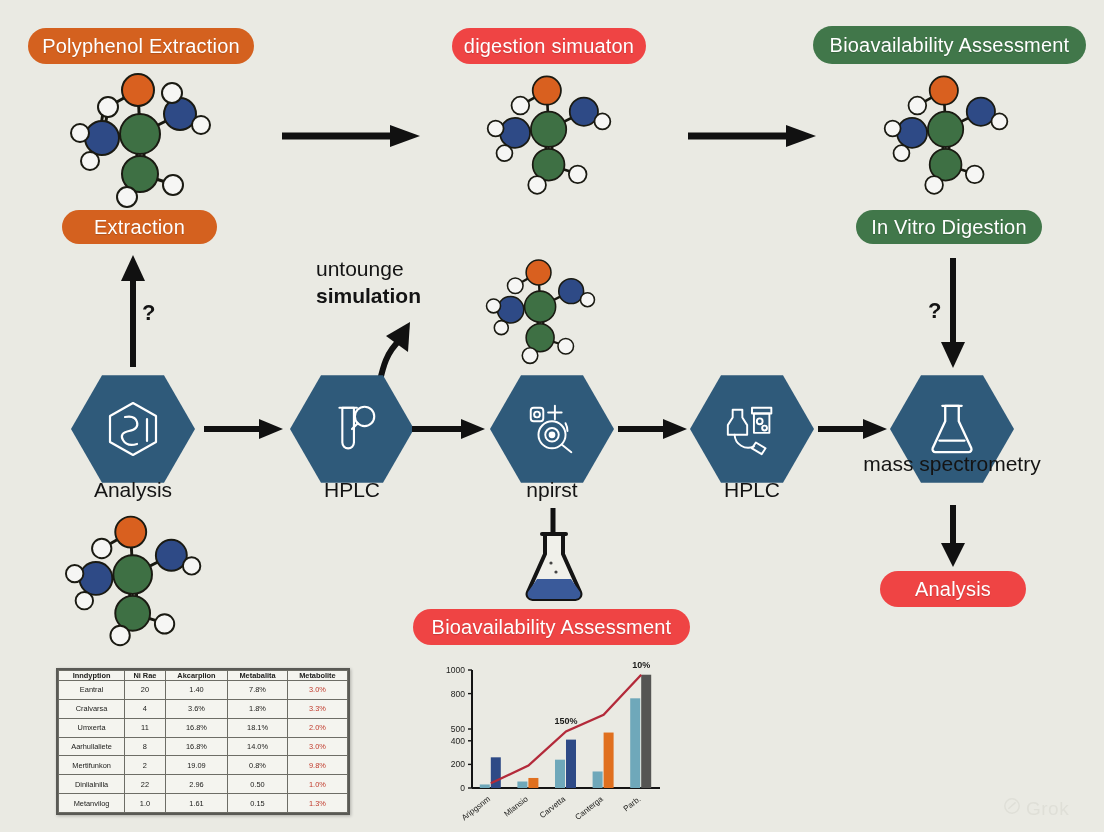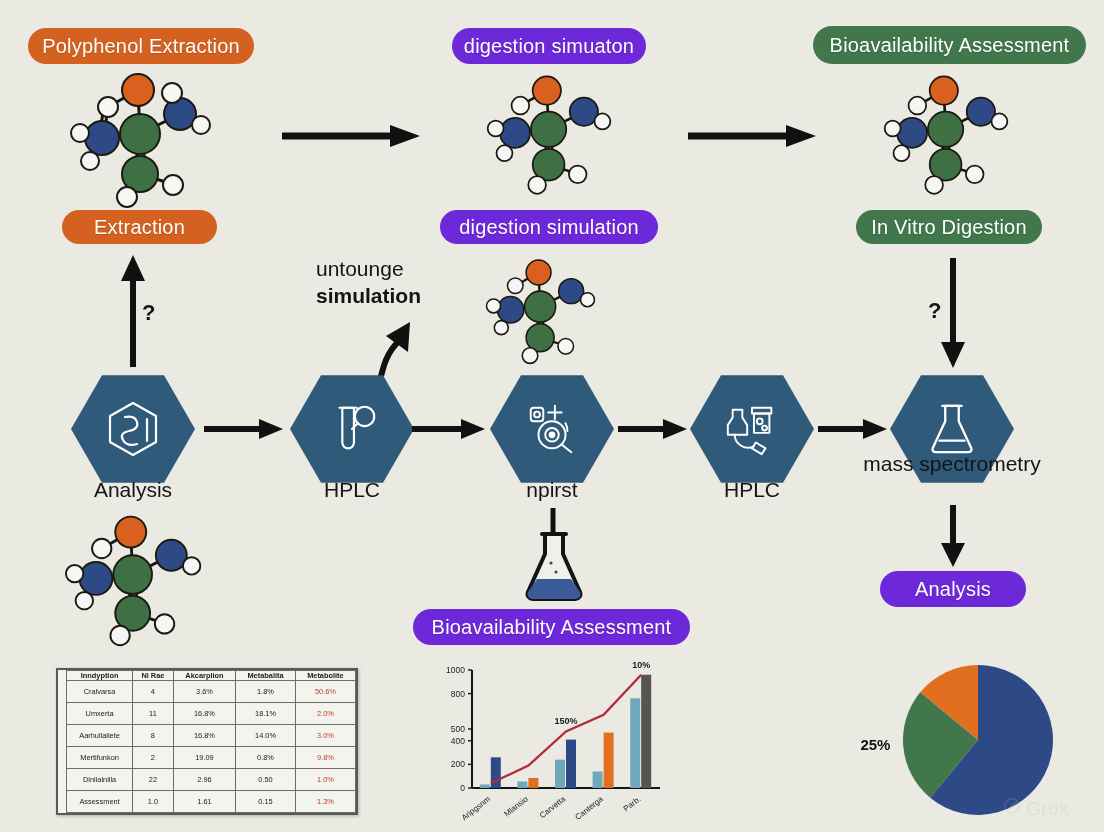--- a/index.html
+++ b/index.html
@@ -28,21 +28,21 @@
     border-radius: 999px;
     color: #ffffff;
     font-size: 20px;
     letter-spacing: 0.2px;
     white-space: nowrap;
     padding: 16px 16px;
     box-sizing: border-box;
     text-shadow: 0 1px 1px rgba(0,0,0,0.18);
   }
   .pill.orange { background: #d4611f; }
-  .pill.blue   { background: #6d28d9; }
+  .pill.blue   { background: #ef4444; }
   .pill.green  { background: #41774a; }
 
   
   .txt {
     position: absolute;
     color: #141414;
     font-size: 21px;
     white-space: nowrap;
   }
   .txt.qmark { font-size: 22px; font-weight: 700; }
@@ -236,21 +236,20 @@
 
   <div class="arrow" style="left:688px; top:124px;">
     <svg width="130" height="24" viewBox="0 0 130 24">
       <line x1="0" y1="12" x2="102" y2="12" stroke="#111111" stroke-width="7"></line>
       <polygon points="98,1 128,12 98,23" fill="#111111"></polygon>
     </svg>
   </div>
 
   <div class="pill orange" style="left:62px; top:210px; width:155px; height:34px;">Extraction</div>
 
-  <div class="pill blue" style="left:440px; top:210px; width:218px; height:34px;">digestion simulation</div>
 
   <div class="pill green" style="left:856px; top:210px; width:186px; height:34px;text-align:center;">In Vitro Digestion</div>
 
   <div class="mol" style="left:478px; top:250px;">
     <svg width="132" height="118" viewBox="0 0 170 150" aria-hidden="true">
       <g stroke="#17170f" stroke-width="3">
         <line x1="78" y1="28" x2="48" y2="45"></line>
           <line x1="78" y1="28" x2="80" y2="72"></line>
         <line x1="80" y1="72" x2="120" y2="52"></line>
           <line x1="80" y1="72" x2="42" y2="76"></line>
@@ -442,38 +441,45 @@
   <div class="pill blue" style="left:413px; top:609px; width:277px; height:36px;">Bioavailability Assessment</div>
 
   <div class="arrow" style="left:940px; top:505px;">
     <svg width="26" height="62" viewBox="0 0 26 62">
       <line x1="13" y1="0" x2="13" y2="44" stroke="#111111" stroke-width="6"></line>
       <polygon points="13,62 25,38 1,38" fill="#111111"></polygon>
     </svg>
   </div>
   <div class="pill blue" style="left:880px; top:571px; width:146px; height:36px;">Analysis</div>
 
-  <div class="tablewrap" style="left:56px; top:668px; width:290px; height:143px;padding-left:8px;">
+  <div class="tablewrap" style="left:56px; top:668px; width:290px; height:143px;">
     <table class="datatbl">
       <thead>
         <tr>
           <th>Inndyption</th>
           <th>Ni Rae</th>
           <th>Akcarplion</th>
           <th>Metabalita</th>
           <th>Metabolite</th>
         </tr>
       </thead>
       <tbody>
         <tr>
+          <td>Eantral</td>
+          <td>20</td>
+          <td>1.40</td>
+          <td>7.8%</td>
+          <td class="redcol">3.0%</td>
+        </tr>
+        <tr>
           <td>Cralvarsa</td>
           <td>4</td>
           <td>3.6%</td>
           <td>1.8%</td>
-          <td class="redcol">50.6%</td>
+          <td class="redcol">3.3%</td>
         </tr>
         <tr>
           <td>Umxerta</td>
           <td>11</td>
           <td>16.8%</td>
           <td>18.1%</td>
           <td class="redcol">2.0%</td>
         </tr>
         <tr>
           <td>Aarhullaliete</td>
@@ -490,21 +496,21 @@
           <td class="redcol">9.8%</td>
         </tr>
         <tr>
           <td>Dinlialnilla</td>
           <td>22</td>
           <td>2.96</td>
           <td>0.50</td>
           <td class="redcol">1.0%</td>
         </tr>
         <tr>
-          <td>Assessment</td>
+          <td>Metanvilog</td>
           <td>1.0</td>
           <td>1.61</td>
           <td>0.15</td>
           <td class="redcol">1.3%</td>
         </tr>
       </tbody>
     </table>
   </div>
 
   <div class="chartwrap" style="left:432px; top:658px; width:240px; height:172px;">
@@ -546,33 +552,20 @@
           <text class="cat-lbl" x="171.60000000000002" y="142" text-anchor="end" transform="rotate(-38 171.60000000000002 142)">Canterga</text>
           <text class="cat-lbl" x="209.20000000000002" y="142" text-anchor="end" transform="rotate(-38 209.20000000000002 142)">Parb.</text>
         </g>
       <g id="bc-anns">
           <text class="ann-lbl" x="134" y="66.36" text-anchor="middle">150%</text>
           <text class="ann-lbl" x="209.20000000000002" y="9.719999999999999" text-anchor="middle">10%</text>
         </g>
     </svg>
   </div>
 
-  <div class="piewrap" style="left:858px; top:650px; width:240px; height:180px;">
-    <svg id="piechart-svg" width="240" height="180" viewBox="0 0 240 180" aria-hidden="true">
-      <g id="pc-slices">
-          <path d="M 120 90 L 120 15 A 75 75 0 0 0 62.2115067918158 42.193200768848286 Z" fill="#e0701f"></path>
-          <path d="M 120 90 L 62.2115067918158 42.193200768848286 A 75 75 0 0 0 72.19320076884829 147.7884932081842 Z" fill="#41774a"></path>
-          <path d="M 120 90 L 72.19320076884829 147.7884932081842 A 75 75 0 1 0 120.00000000000003 15 Z" fill="#2e4a86"></path>
-        </g>
-      <g id="pc-labels">
-          <text class="pie-lbl" x="76.14473296879751" y="-3.197186404000007" text-anchor="middle">14%</text>
-          <text class="pie-lbl" x="17.45711764588276" y="99.693156271807" text-anchor="middle">25%</text>
-        </g>
-    </svg>
-  </div>
 
   <div class="watermark" style="left:1003px; top:797px;">
     <span>
       <svg width="18" height="18" viewBox="0 0 20 20" fill="none" stroke="#b9b9b0" stroke-width="1.6">
         <circle cx="10" cy="10" r="8"></circle>
         <line x1="6" y1="13" x2="14" y2="6"></line>
       </svg>
     </span>
     <span>Grok</span>
   </div>

